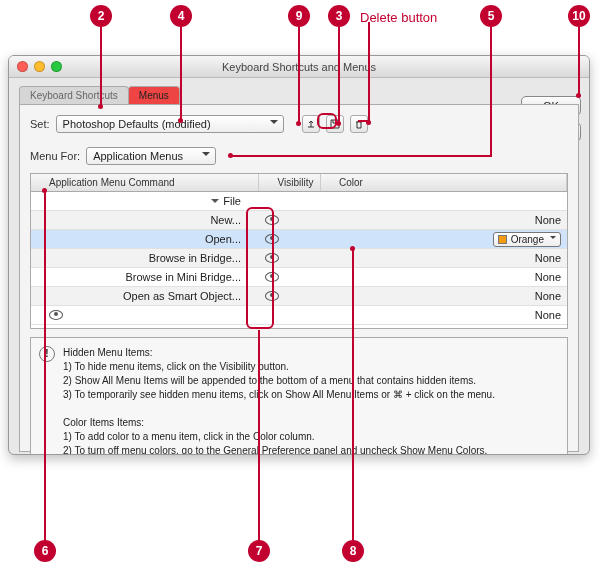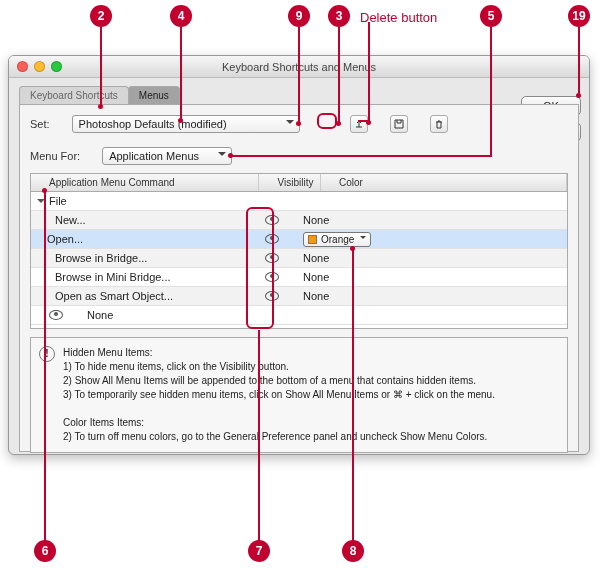--- a/index.html
+++ b/index.html
@@ -73,21 +73,21 @@
   .tab {
     padding: 3px 10px;
     font-size: 10px;
     border:1px solid #aaa;
     background:#d6d6d6;
     color:#666;
     border-bottom:none;
     border-radius:4px 4px 0 0;
     margin-right:-1px;
   }
-  .tab.active { background:#a3a3a3; color:#222; }
+  .tab.active { background:#ef4444; color:#222; }
 
   .panel {
     margin: 0 10px;
     border:1px solid #aaa;
     background:#f4f4f4;
     padding:10px;
     height: 348px;
     position:relative;
   }
 
@@ -103,21 +103,21 @@
   .aqua-btn {
     text-align:center;
     padding:3px 0;
     font-size:11px;
     border:1px solid #888;
     border-radius:5px;
     background:linear-gradient(#fdfdfd,#dedede);
     cursor:pointer;
   }
 
-  .row { display:flex; align-items:center; gap:22px; margin-bottom:8px;}
+  .row { display:flex; align-items:center; gap:6px; margin-bottom:8px;}
   .lbl { color:#333; }
   .select {
     border:1px solid #999;
     background:linear-gradient(#fff,#eee);
     border-radius:3px;
     padding:2px 20px 2px 6px;
     position:relative;
     font-size:11px;
   }
   .select::after{
@@ -136,21 +136,21 @@
   }
 
   .table {
     border:1px solid #aaa;
     background:#fff;
     margin-top:6px;
   }
   .thead { display:flex; background:linear-gradient(#f8f8f8,#e2e2e2); border-bottom:1px solid #aaa;}
   .th { padding:3px 6px; font-size:10px; color:#333; border-right:1px solid #ccc;margin-left:12px;}
   .th.c1{flex:0 0 216px;} .th.c2{flex:0 0 50px;text-align:center;} .th.c3{flex:1;}
-  .tbody { height:136px; overflow:hidden; }
+  .tbody { height:136px; overflow:hidden;text-align:right; }
   .tr { display:flex; align-items:center; border-bottom:1px solid #e1e1e1; height:19px;}
   .tr.alt{ background:#f2f2f2;}
   .tr.sel{ background:#cfe3fb;}
   .td{ padding:0 6px; font-size:11px;}
   .td.c1{flex:0 0 216px;} .td.c2{flex:0 0 50px;display:flex;justify-content:center;} .td.c3{flex:1;}
   .disclose{ display:inline-block; width:0;height:0;border:4px solid transparent;border-top-color:#555; margin-right:4px; transform:translateY(2px);}
   .eye{
     width:14px;height:10px;border:1px solid #555;border-radius:60% 60% 60% 60%;
     position:relative;
   }
@@ -180,21 +180,21 @@
 </head>
 <body>
 <div class="stage">
 
 <div class="callout" style="top:5px;left:90px">2</div>
 <div class="callout" style="top:5px;left:170px">4</div>
 <div class="callout" style="top:5px;left:288px">9</div>
 <div class="callout" style="top:5px;left:328px">3</div>
 <div class="callout-label" style="top:10px;left:360px">Delete button</div>
 <div class="callout" style="top:5px;left:480px">5</div>
-<div class="callout" style="top:5px;left:568px">19</div>
+<div class="callout" style="top:5px;left:568px">10</div>
 <div class="callout" style="top:540px;left:34px">6</div>
 <div class="callout" style="top:540px;left:248px">7</div>
 <div class="callout" style="top:540px;left:342px">8</div>
 
 <div class="leader leader-v" style="left:100px;top:27px;height:79px"></div>
 <div class="dot" style="left:98px;top:104px"></div>
 <div class="leader leader-v" style="left:180px;top:27px;height:93px"></div>
 <div class="dot" style="left:178px;top:118px"></div>
 <div class="leader leader-v" style="left:298px;top:27px;height:96px"></div>
 <div class="dot" style="left:296px;top:121px"></div>
@@ -333,20 +333,21 @@
 
     <div class="help">
       <div class="help-icon">!</div>
       <div>
         <div>Hidden Menu Items:</div>
         <div>1) To hide menu items, click on the Visibility button.</div>
         <div>2) Show All Menu Items will be appended to the bottom of a menu that contains hidden items.</div>
         <div>3) To temporarily see hidden menu items, click on Show All Menu Items or ⌘ + click on the menu.</div>
         <br>
         <div>Color Items Items:</div>
+        <div>1) To add color to a menu item, click in the Color column.</div>
         <div>2) To turn off menu colors, go to the General Preference panel and uncheck Show Menu Colors.</div>
       </div>
     </div>
 
   </div>
 </div>
 
 </div>
 
 </body></html>

